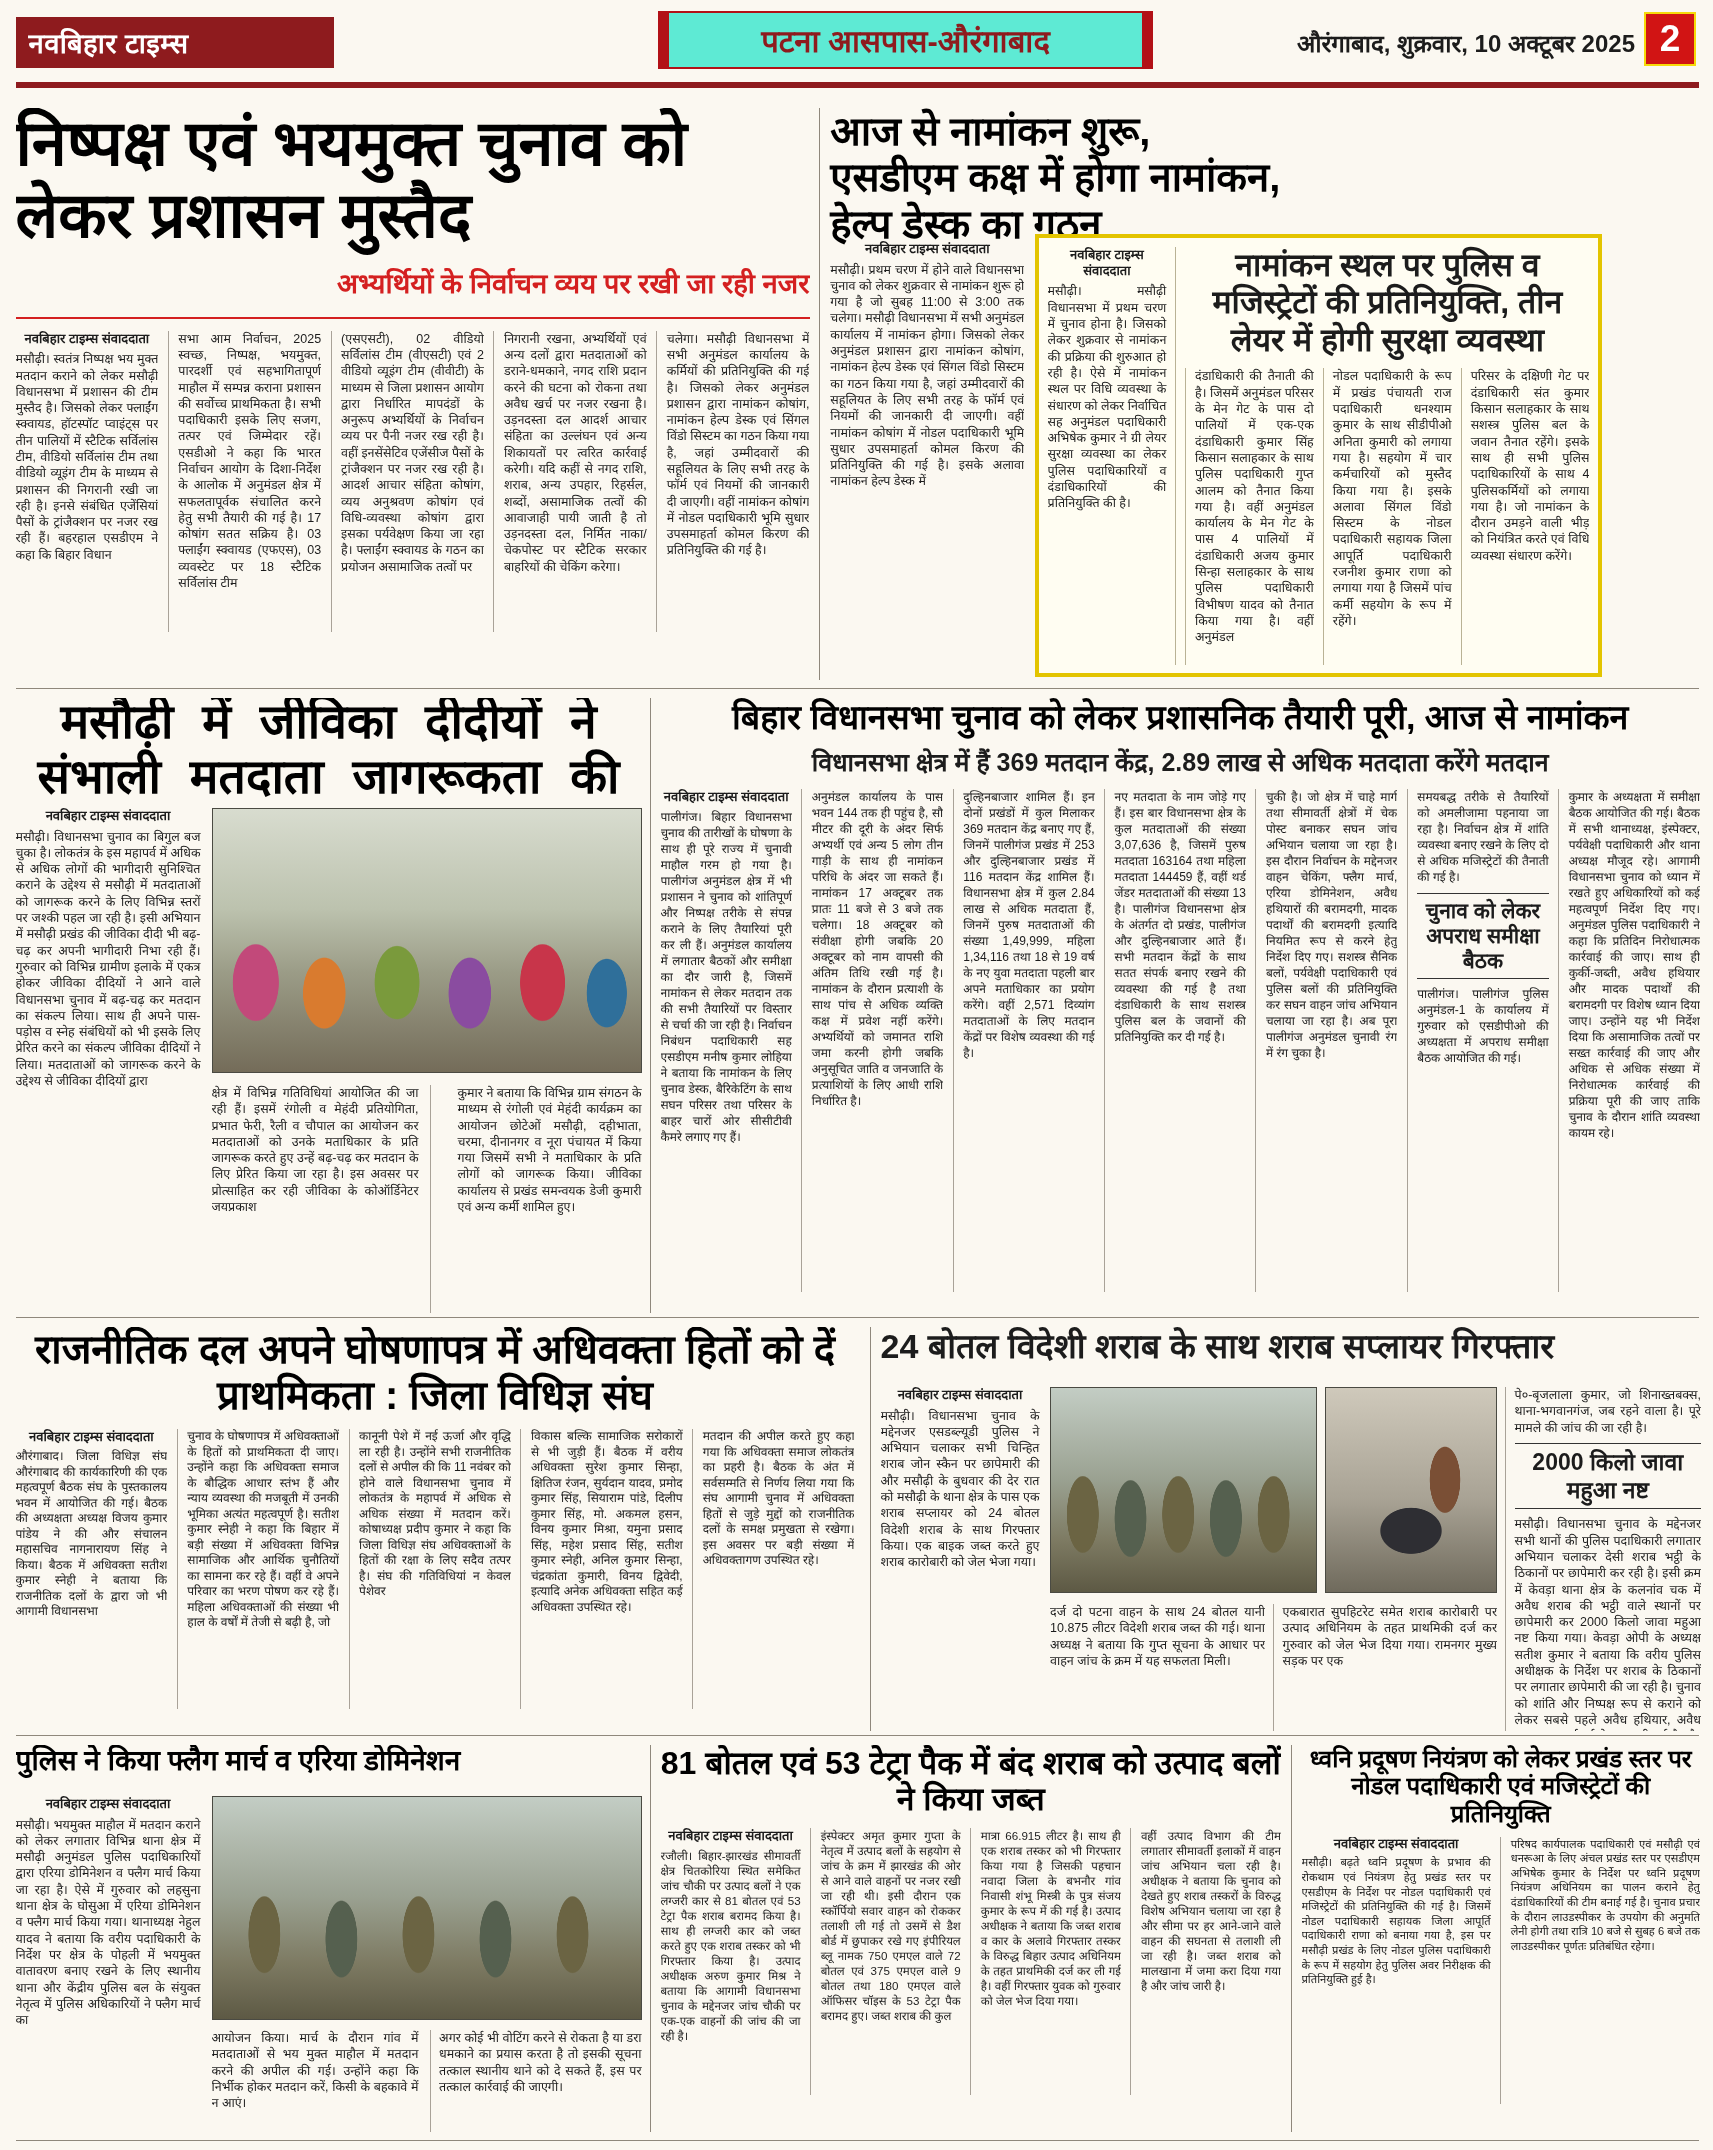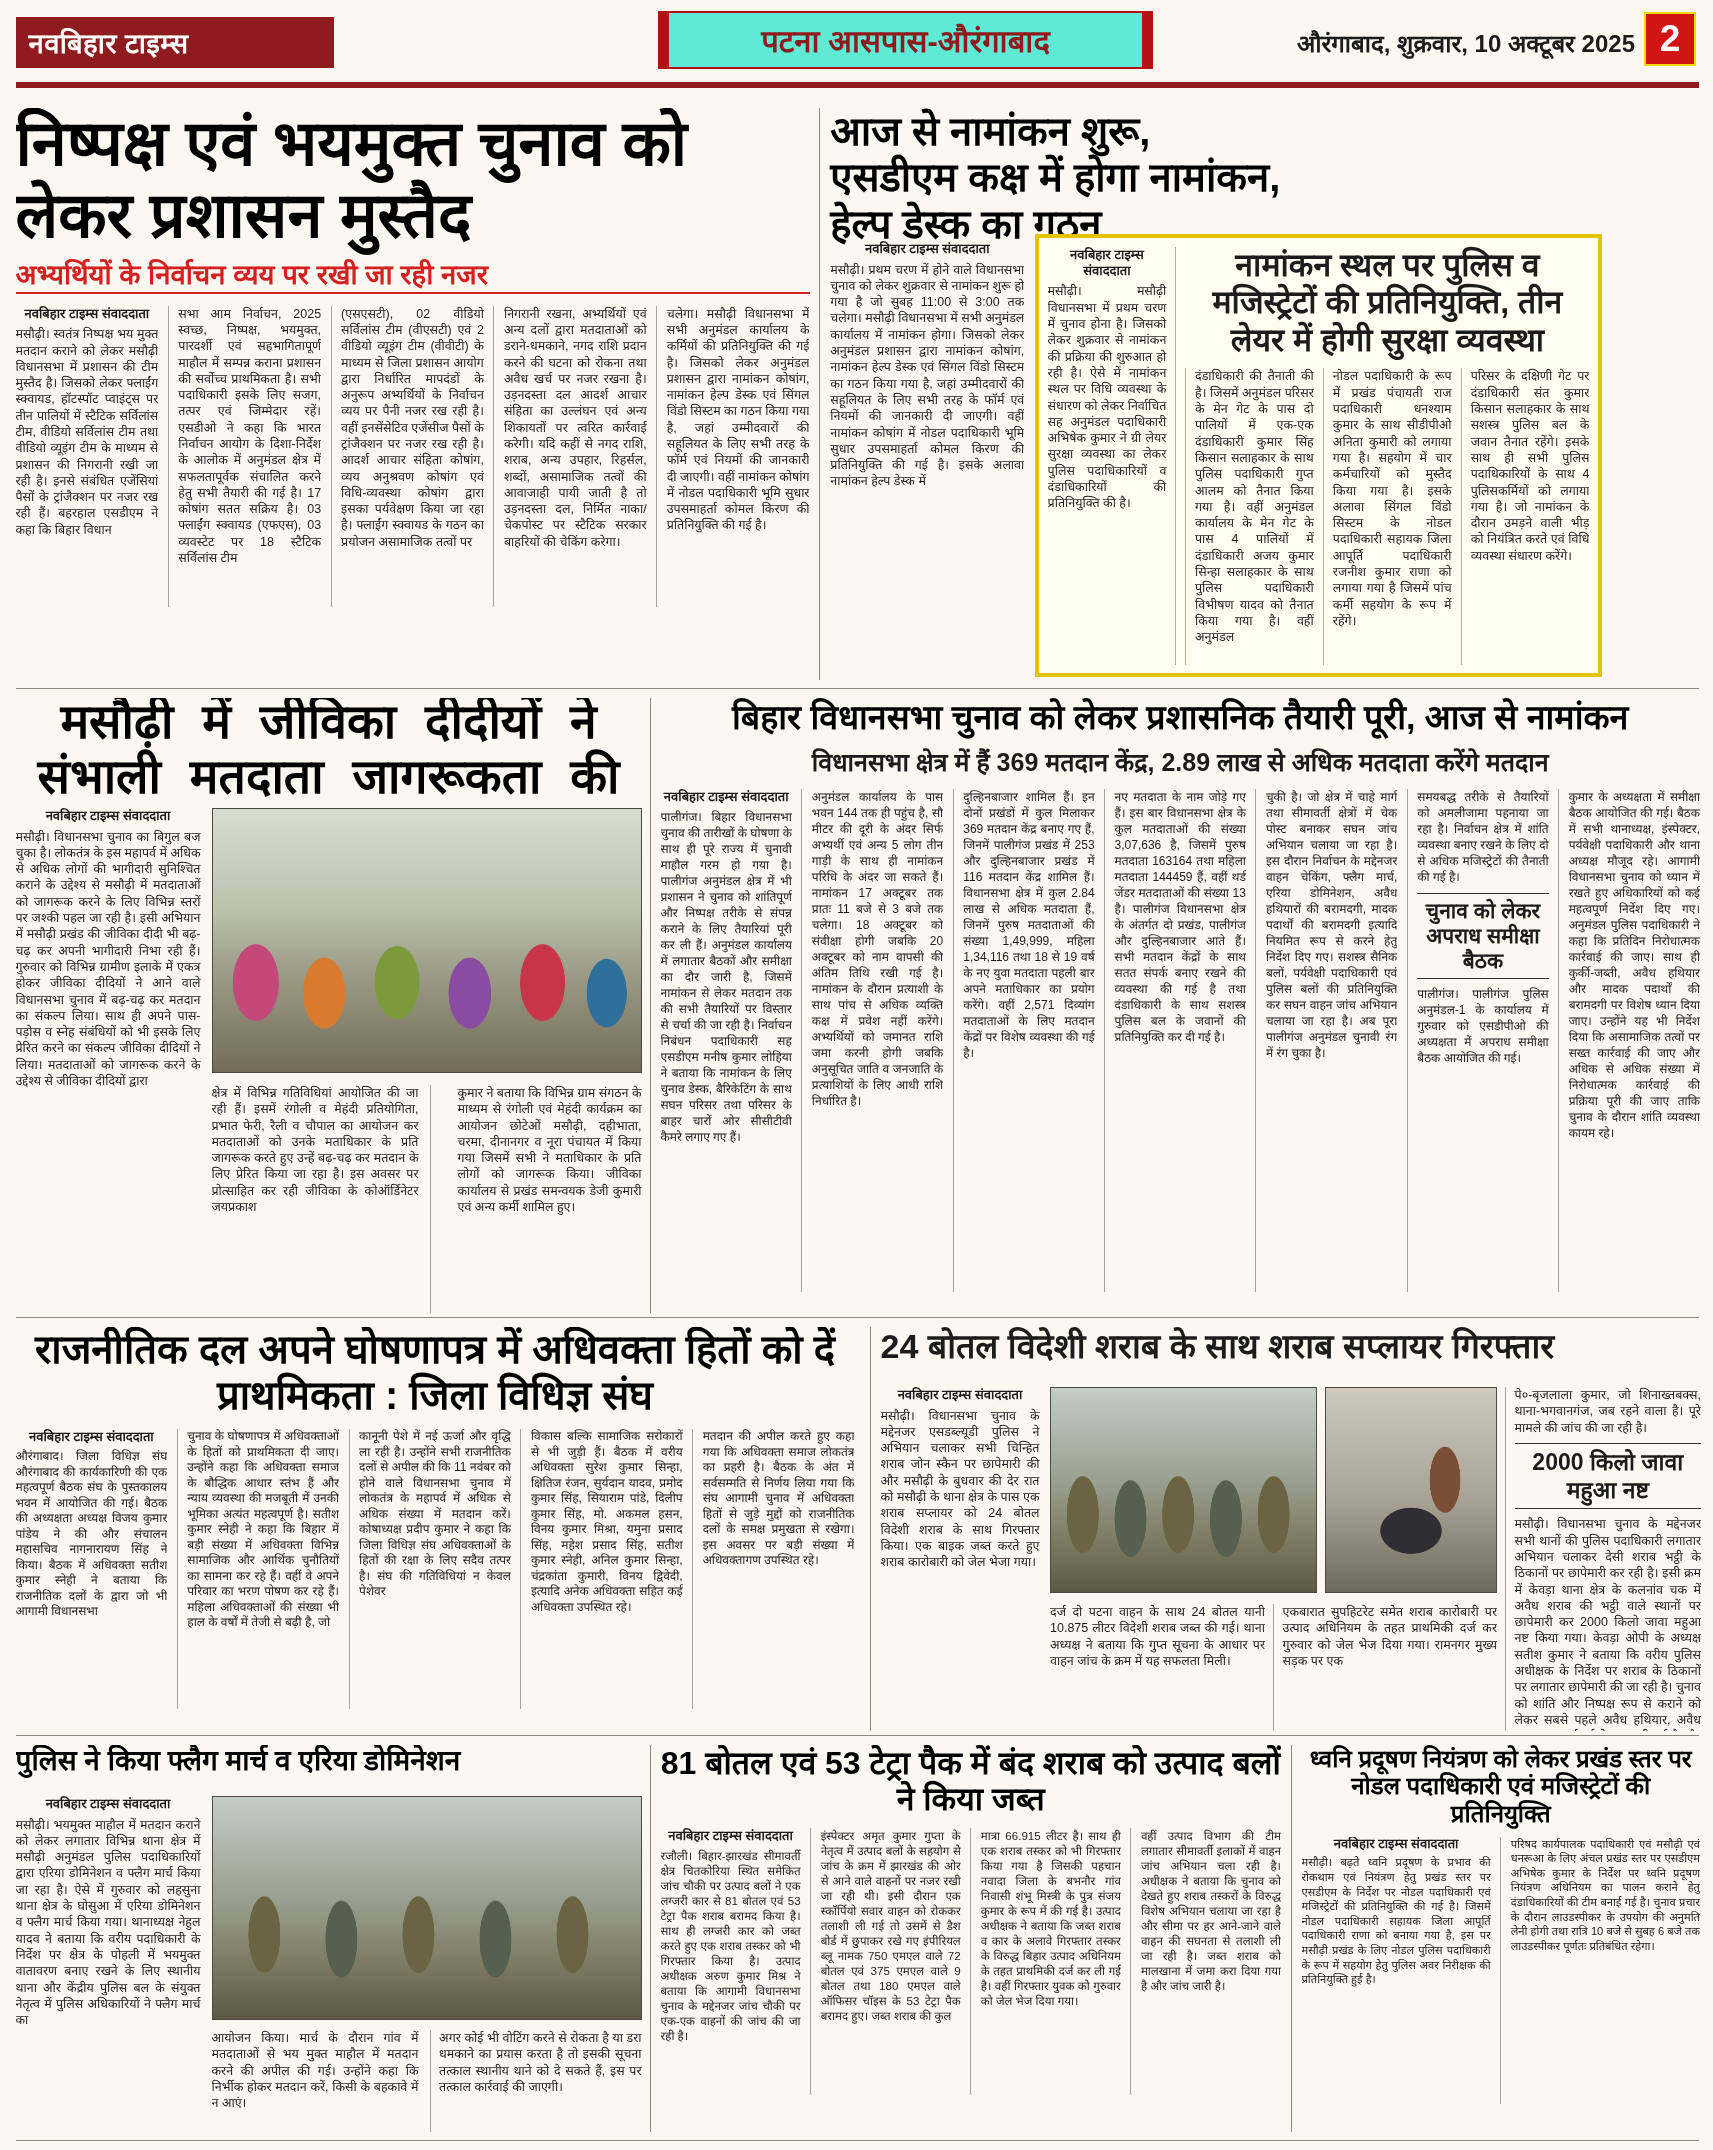--- a/index.html
+++ b/index.html
@@ -49,22 +49,22 @@
     radial-gradient(ellipse 27px 65px at 84% 62%, #6b6443 58%, transparent 60%),
     linear-gradient(180deg,#c3cdc4 0%,#9aa191 45%,#7d7a62 75%,#5d5944 100%); }
   .photo-bike { background:
     radial-gradient(ellipse 52px 39px at 50% 70%, #2e2e33 58%, transparent 60%),
     radial-gradient(ellipse 26px 56px at 70% 45%, #7a4f35 58%, transparent 60%),
     linear-gradient(180deg,#cfc9bb 0%,#a8a294 55%,#6f6a5c 100%); }
 
   
   .a1 { left:15.5px; top:108px; width:794px; height:572px; }
   .a1 .hl { font-size:63px; }
-  .a1-sub { margin-top:3px; color:#d42020; font-size:27.5px; font-weight:800; text-align:left;
-    padding-bottom:0; border-bottom:2.2px solid #d42020; }
+  .a1-sub { margin-top:12px; color:#d42020; font-size:27.5px; font-weight:800; text-align:right;
+    padding-bottom:16px; border-bottom:2.2px solid #d42020; }
   .a1 .cols { margin-top:12px; height:301px; }
 
   
   .a2 { left:819px; top:108px; width:783px; height:572px; border-left:0.9px solid #8f887c; padding-left:10.3px; }
   .a2-hl { position:absolute; left:10.3px; top:0; width:456px; font-size:40px; font-weight:800; line-height:1.16; }
   .a2-col { position:absolute; left:10.3px; top:133px; width:194px; bottom:1.7px; }
   .sec-box { position:absolute; left:215px; top:126px; right:0; bottom:2.6px;
     border:4.3px solid #e3c400; background:#fffdf2; padding:8.6px;
     display:grid; grid-template-columns:1fr 1fr 1fr 1fr; grid-template-rows:auto 1fr; gap:8.6px 9.5px; }
   .sec-box .boxcol1 { grid-row:1/3; grid-column:1; border-right:0.4px solid #b9b295; padding-right:8.6px; overflow:hidden; }

